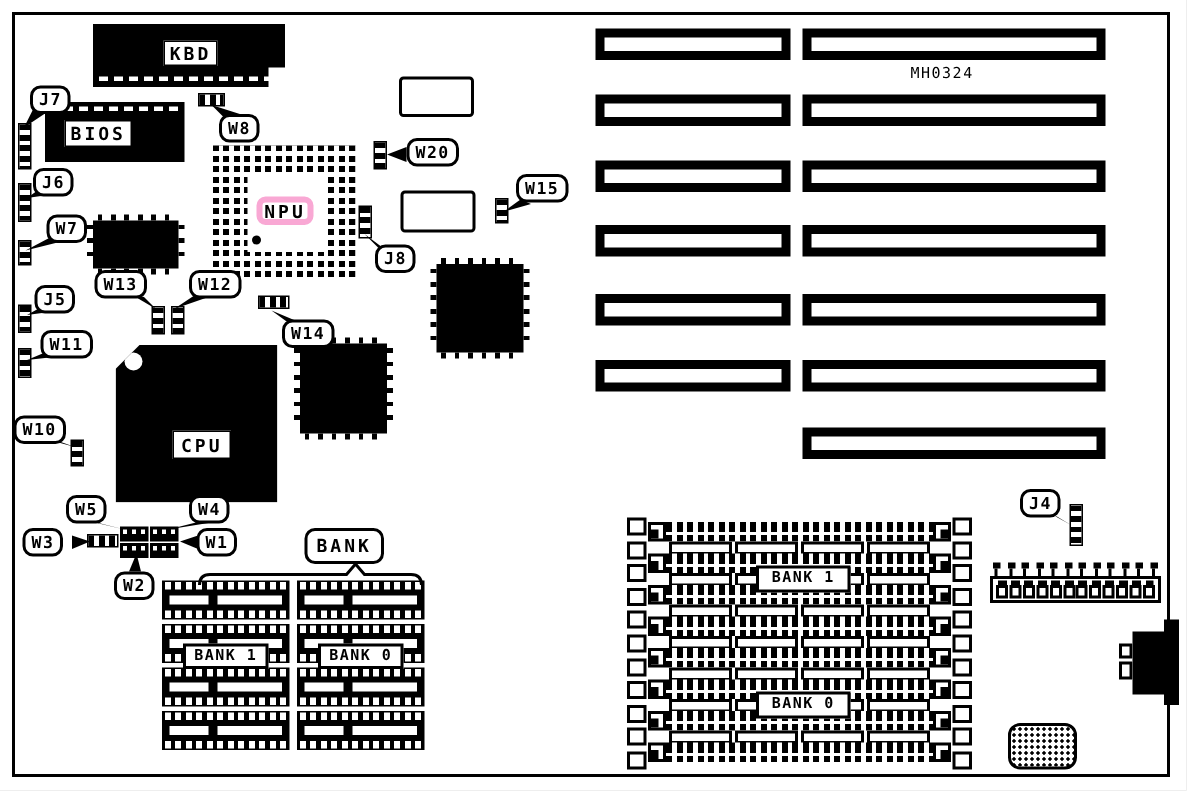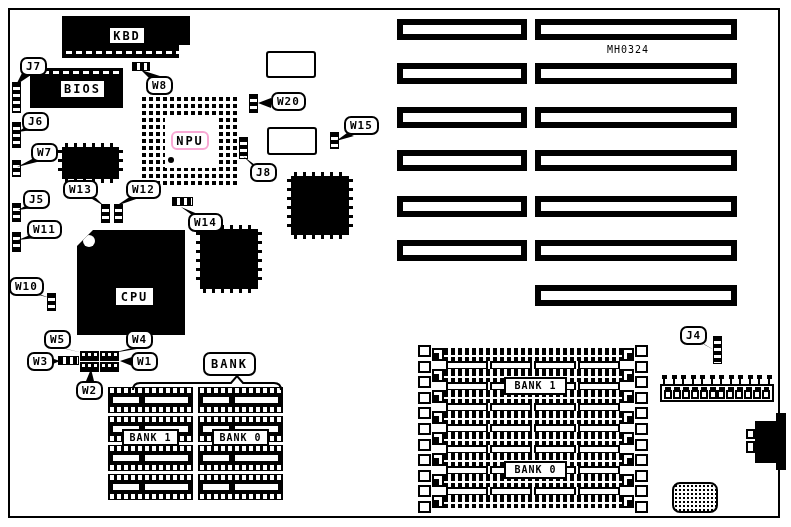--- a/index.html
+++ b/index.html
@@ -5,21 +5,21 @@
   html,body{margin:0;padding:0;background:#fff}
   .stage{position:relative;width:791px;height:527px;background:#fff;overflow:hidden;
          font-family:"DejaVu Sans Mono",monospace;color:#000;outline:1px solid #bbb}
   .outline{position:absolute;left:8px;top:8px;width:772px;height:510px;border:2px solid #000;box-sizing:border-box}
   .chip{position:absolute;background:#000}
   .dashline{position:absolute;height:3px;background:repeating-linear-gradient(90deg,#fff 0 6px,transparent 6px 10px)}
   .notch{position:absolute;background:#fff}
   .tag{position:absolute;background:#fff;border:1px solid #000;font-weight:bold;font-size:12px;
        letter-spacing:2px;display:flex;align-items:center;justify-content:center;z-index:3;line-height:1;box-sizing:border-box}
   .tag.sm{font-size:10px;letter-spacing:1px;border-width:2px}
-  .tag.rnd{border:2px solid #f9a8d4;border-radius:6px}
+  .tag.rnd{border:4px solid #f9a8d4;border-radius:6px}
   .callout{position:absolute;background:#fff;border:2px solid #000;border-radius:7px;font-weight:bold;
        font-size:11px;letter-spacing:1px;display:flex;align-items:center;justify-content:center;
        padding:1px 4px;z-index:6;line-height:1.2;box-sizing:border-box}
   .callout.big{font-size:12px;letter-spacing:2px;padding:3px 6px}
   .jv{position:absolute;width:9px;border:1px solid #000;box-sizing:border-box;
       background:repeating-linear-gradient(180deg,#000 0 4px,#fff 4px 7px)}
   .jh{position:absolute;height:9px;border:1px solid #000;box-sizing:border-box;
       background:repeating-linear-gradient(90deg,#000 0 4px,#fff 4px 7px)}
   .pblk{position:absolute;background:#000}
   .pblk::after{content:"";position:absolute;left:2px;right:2px;top:2px;height:3px;
@@ -85,21 +85,21 @@
 
   <div class="chip" style="left:62px;top:16px;width:128px;height:42px">
     <div class="dashline" style="left:4px;right:4px;bottom:4px"></div>
     <div class="notch" style="right:0;bottom:0;width:11px;height:13px"></div>
   </div>
   <div class="tag" style="left:109px;top:27px;width:36px;height:17px">KBD</div>
 
   <div class="chip" style="left:30px;top:68px;width:93px;height:40px">
     <div class="dashline" style="left:3px;right:3px;top:3px"></div>
   </div>
-  <div class="tag" style="left:60px;top:80px;width:45px;height:18px">BIOS</div>
+  <div class="tag" style="left:43px;top:80px;width:45px;height:18px">BIOS</div>
 
   <div class="npu" style="left:142px;top:97px;width:95px;height:88px">
     <div class="npu-center" style="left:23px;top:20px;width:51px;height:51px">
       <div class="pin1" style="left:3px;bottom:5px"></div>
     </div>
   </div>
   <div class="tag rnd" style="left:171px;top:131px;width:38px;height:19px">NPU</div>
 
   <div class="crystal" style="left:266px;top:51px;width:50px;height:27px"></div>
   <div class="crystal" style="left:267px;top:127px;width:50px;height:28px"></div>
@@ -185,21 +185,21 @@
   <div class="callout" style="left:146px;top:76px">W8</div>
   <div class="callout" style="left:271px;top:92px">W20</div>
   <div class="callout" style="left:344px;top:116px">W15</div>
   <div class="callout" style="left:250px;top:163px">J8</div>
   <div class="callout" style="left:63px;top:180px">W13</div>
   <div class="callout" style="left:126px;top:180px">W12</div>
   <div class="callout" style="left:188px;top:213px">W14</div>
   <div class="callout" style="left:44px;top:330px">W5</div>
   <div class="callout" style="left:126px;top:330px">W4</div>
   <div class="callout" style="left:131px;top:352px">W1</div>
-  <div class="callout" style="left:27px;top:352px">W3</div>
+  <div class="callout" style="left:15px;top:352px">W3</div>
   <div class="callout" style="left:76px;top:381px">W2</div>
   <div class="callout" style="left:680px;top:326px">J4</div>
   <div class="callout big" style="left:203px;top:352px">BANK</div>
 
   <div id="cache-area">
       <div class="cchip" style="left:108px;top:387px">
         <div class="cslot l"></div>
         <div class="cslot r"></div>
       </div>
       <div class="cchip" style="left:108px;top:416px">

